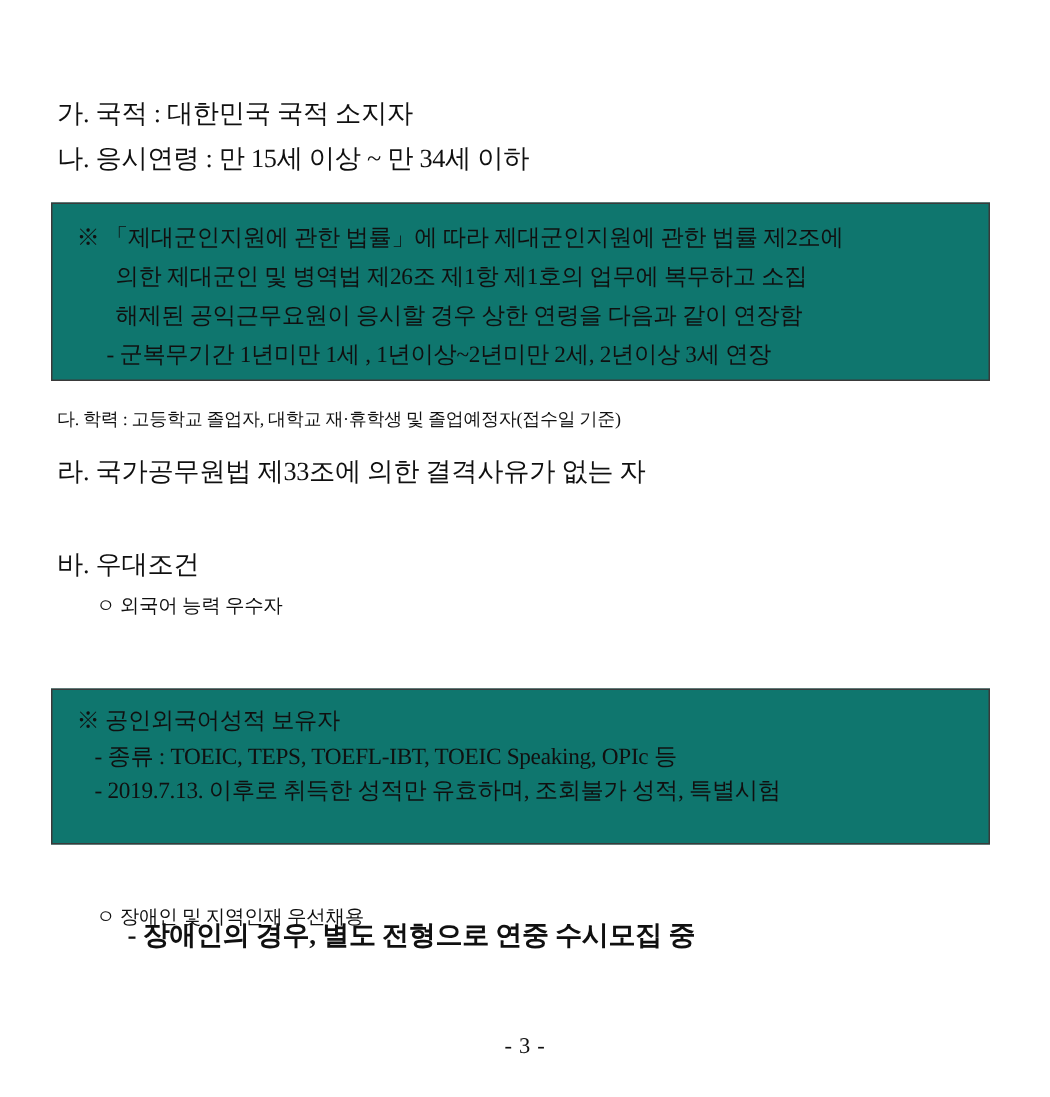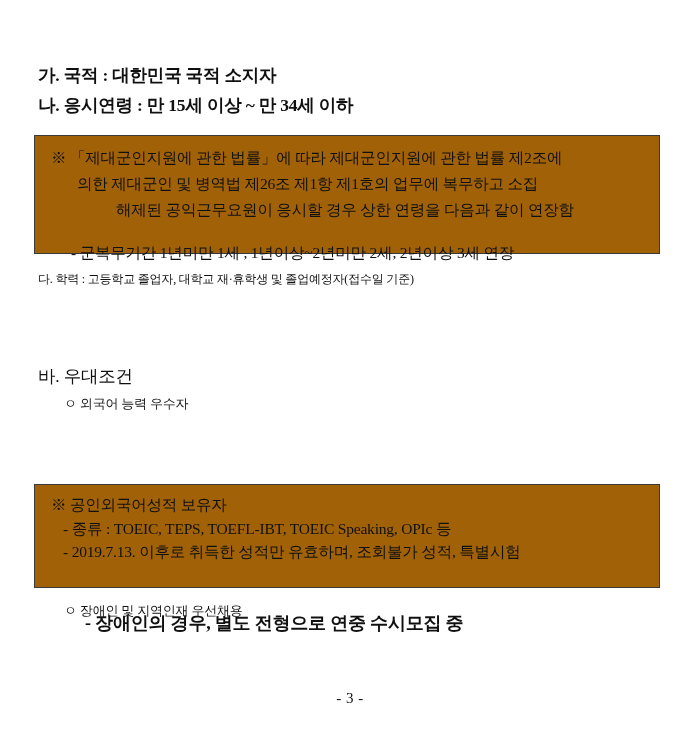--- a/index.html
+++ b/index.html
@@ -40,21 +40,21 @@
     letter-spacing: -0.2px;
     white-space: nowrap;
   }
   .item-a { left: 38px; top: 63px; }
   .item-b { left: 38px; top: 93px; }
   .item-c { left: 38px; top: 271px; font-size: 12px; }
   .item-d { left: 38px; top: 302px; }
   .item-e { left: 38px; top: 333px; }
   .item-f { left: 38px; top: 364px; }
 
-  .bold { font-weight: bold; }
+  .bold { font-weight: normal; }
 
   
   .bullet {
     position: absolute;
     font-size: 13px;
     letter-spacing: -0.2px;
     white-space: nowrap;
   }
   .bullet-lang { left: 64px; top: 395px; }
   .bullet-disab { left: 64px; top: 578px; margin-top: 24px; }
@@ -68,46 +68,46 @@
     letter-spacing: -0.2px;
     white-space: nowrap;
     text-align: right;
   }
 
   
   .box {
     position: absolute;
     border: 1px solid #3a3a3a;
     box-sizing: border-box;
-    background: #a16207;
+    background: #0f766e;
   }
   .box-1 {
     left: 34px;
     top: 135px;
     width: 626px;
     height: 119px;
   }
   .box-2 {
     left: 34px;
-    top: 484px;
+    top: 459px;
     width: 626px;
     height: 104px;
   }
   .box-line {
     position: absolute;
     font-size: 15.5px;
     letter-spacing: -0.2px;
     white-space: nowrap;
   }
 
   
   .b1l1 { left: 16px; top: 12px; }
   .b1l2 { left: 42px; top: 38px; }
-  .b1l3 { left: 42px; top: 64px; margin-left: 39px; }
-  .b1l4 { left: 36px; top: 90px; margin-top: 17px; }
+  .b1l3 { left: 42px; top: 64px; }
+  .b1l4 { left: 36px; top: 90px; }
 
   
   .b2l1 { left: 16px; top: 10px; }
   .b2l2 { left: 28px; top: 34px; }
   .b2l3 { left: 28px; top: 57px; }
   .b2l4 { left: 42px; top: 78px; }
 
   .page-number {
     position: absolute;
     left: 0;
@@ -130,20 +130,21 @@
 
   <div class="box box-1">
     <div class="box-line b1l1">※ 「제대군인지원에 관한 법률」에 따라 제대군인지원에 관한 법률 제2조에</div>
     <div class="box-line b1l2">의한 제대군인 및 병역법 제26조 제1항 제1호의 업무에 복무하고 소집</div>
     <div class="box-line b1l3">해제된 공익근무요원이 응시할 경우 상한 연령을 다음과 같이 연장함</div>
     <div class="box-line b1l4">- 군복무기간 1년미만 1세 , 1년이상~2년미만 2세, 2년이상 3세 연장</div>
   </div>
 
   <div class="item item-c">다. 학력 : 고등학교 졸업자, 대학교 재·휴학생 및 졸업예정자(접수일 기준)</div>
 
+  <div class="item item-d">라. 국가공무원법 제33조에 의한 결격사유가 없는 자</div>
 
 
   <div class="item item-f">바. 우대조건</div>
 
   <div class="bullet bullet-lang">ㅇ 외국어 능력 우수자</div>
 
   <div class="box box-2">
     <div class="box-line b2l1">※ 공인외국어성적 보유자</div>
     <div class="box-line b2l2">- 종류 : TOEIC, TEPS, TOEFL-IBT, TOEIC Speaking, OPIc 등</div>
     <div class="box-line b2l3">- 2019.7.13. 이후로 취득한 성적만 유효하며, 조회불가 성적, 특별시험</div>

